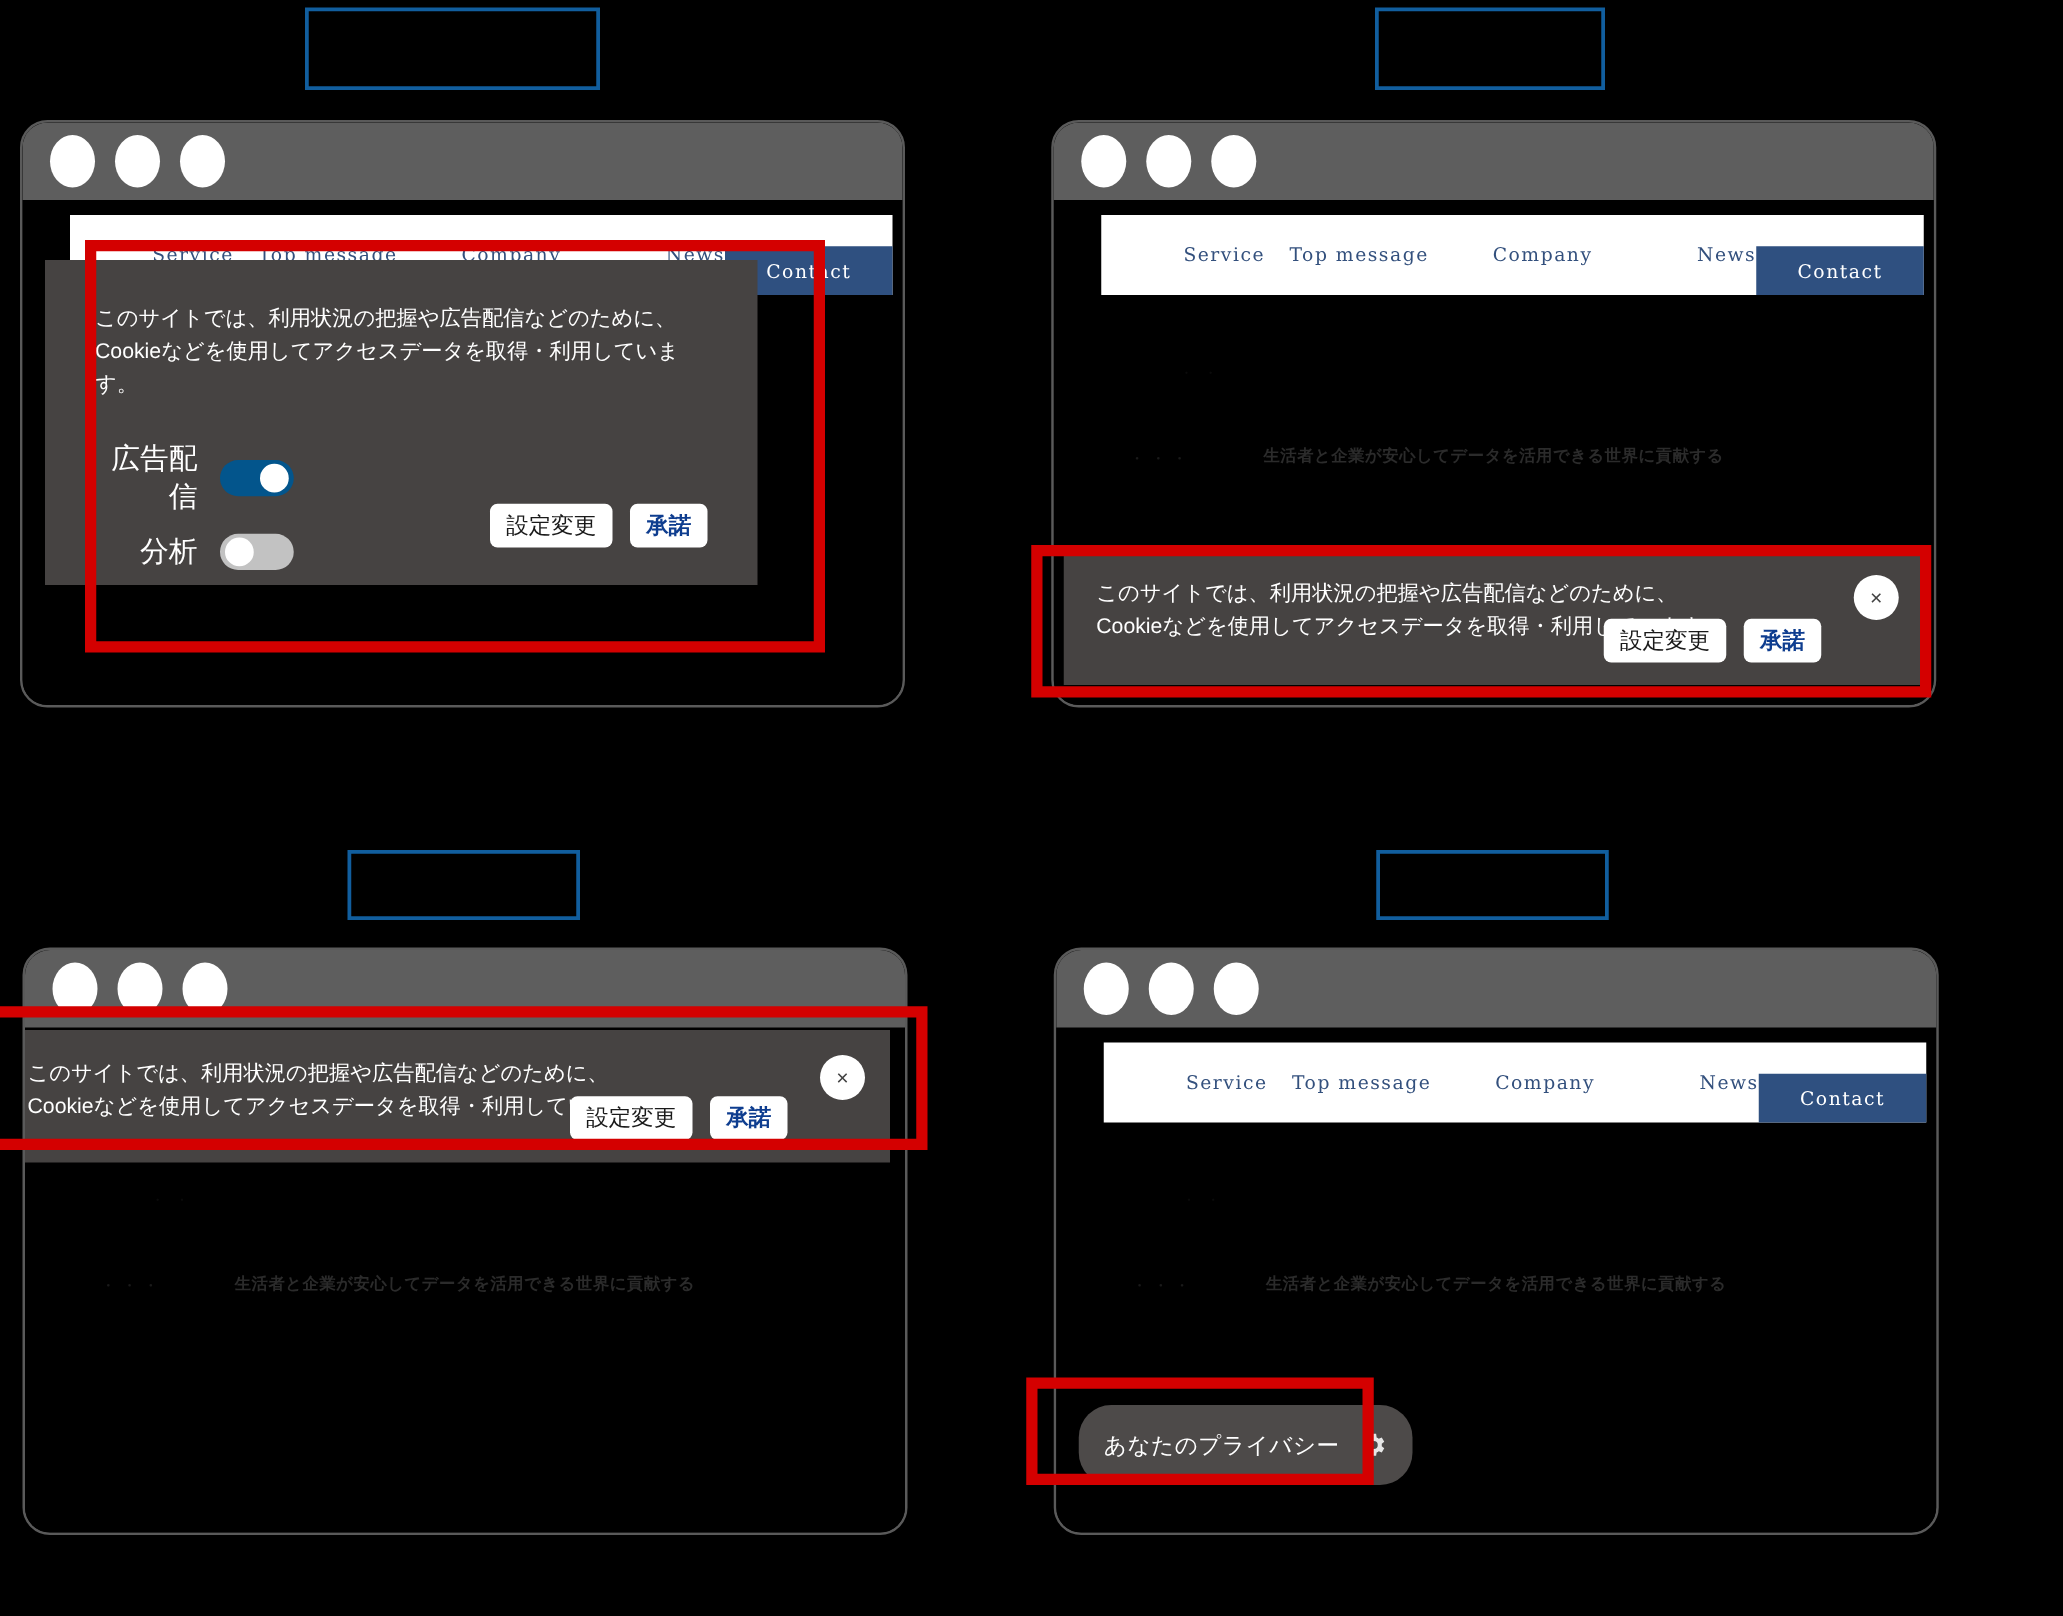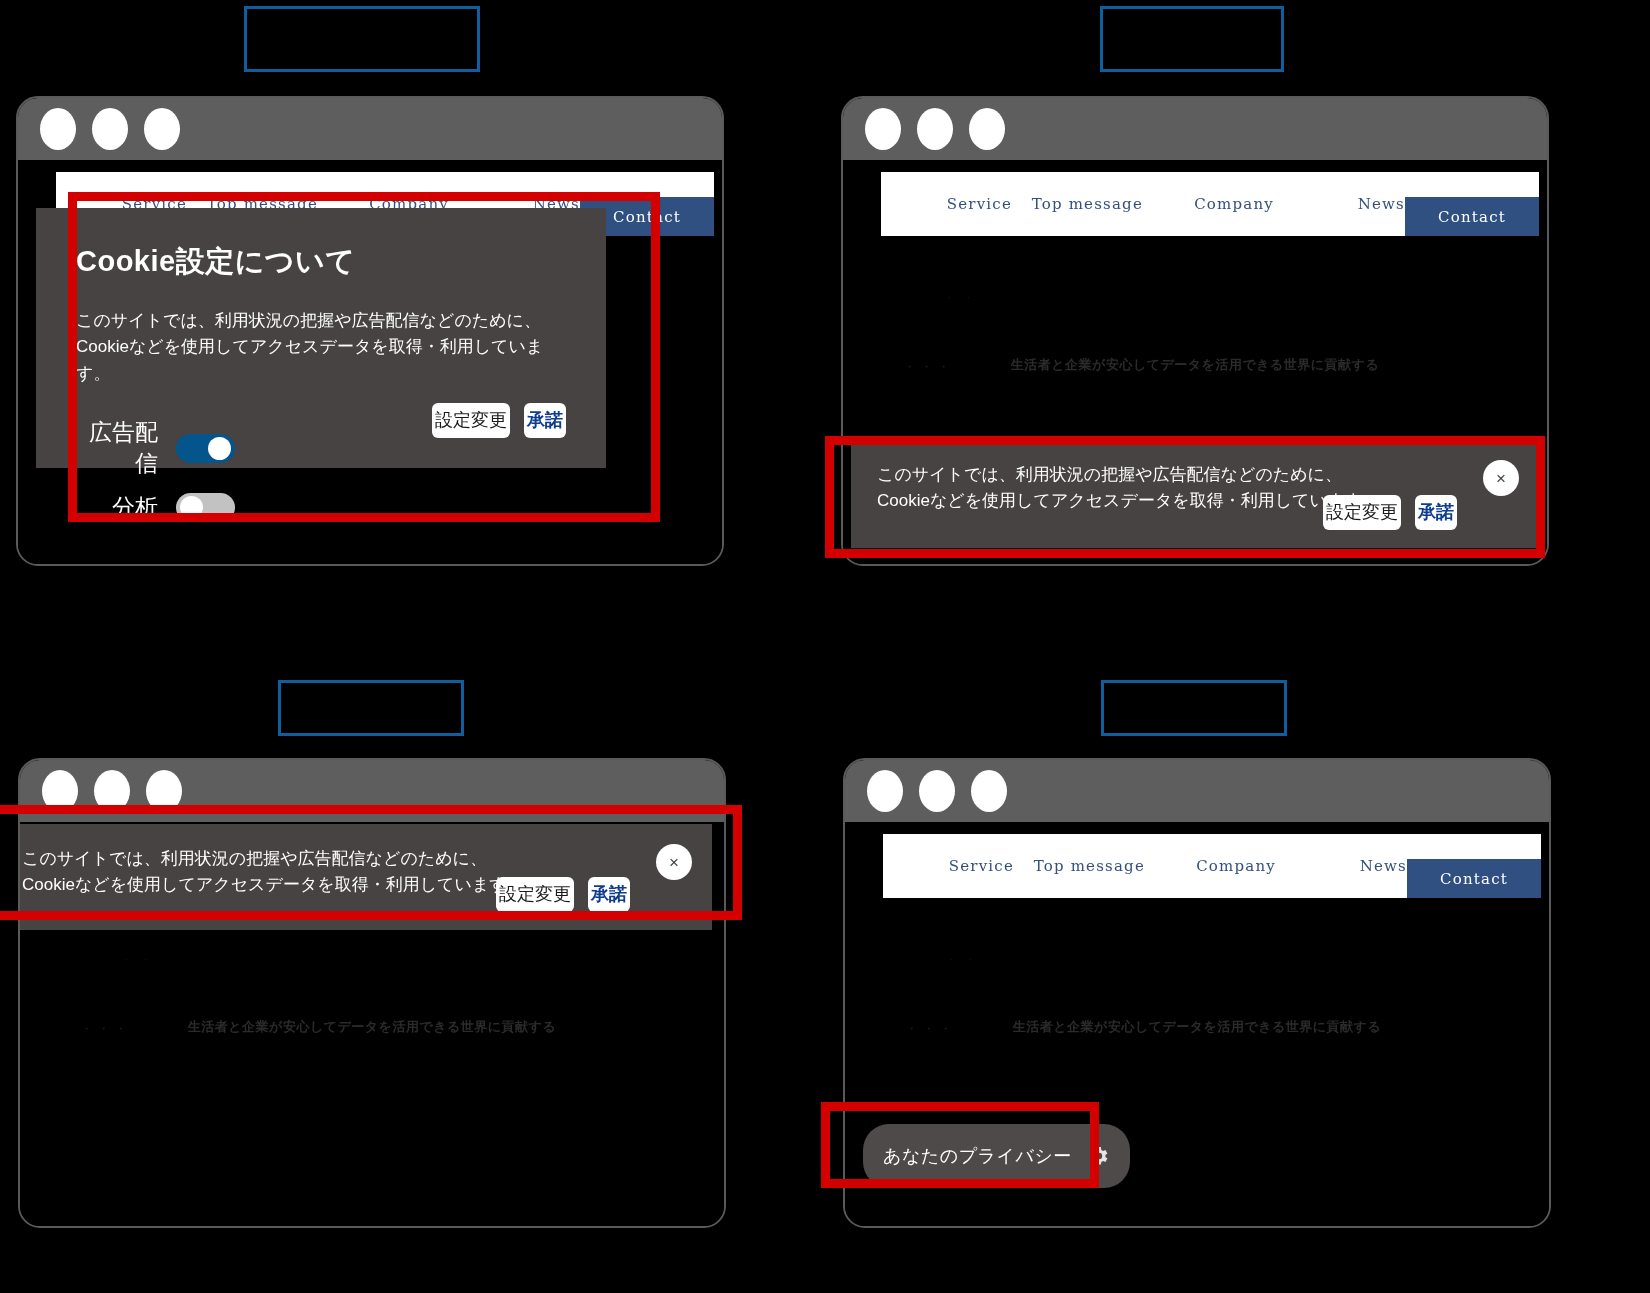--- a/index.html
+++ b/index.html
@@ -181,21 +181,21 @@
     display: flex;
     gap: 14px;
     align-items: center;
   }
 
   
   .btn {
     background: #fff;
     border-radius: 6px;
     font-size: 18px;
-    padding: 7px 3px;
+    padding: 7px 13px;
     white-space: nowrap;
     line-height: 1.15;
   }
   .btn.secondary { color: #1a1a1a; font-weight: normal; }
   .btn.primary   { color: #0e3d8f; font-weight: bold; }
 
   
   .banner {
     position: absolute;
     background: #464342;
@@ -274,21 +274,20 @@
             <span>Company</span>
             <span>News</span>
           </div>
           <div class="contact">Contact</div>
         </div>
 
         <div class="hero-tag">・ ・</div>
         <div class="hero-dots">・・・</div>
 
         <div class="modal" style="left:18px;top:48px;width:570px;height:260px;">
-          <h2>Cookie設定について</h2>
           <div class="body">このサイトでは、利用状況の把握や広告配信などのために、
 Cookieなどを使用してアクセスデータを取得・利用しています。</div>
 
           <div class="toggles">
             <div class="toggle-row">
               <span class="tlabel">広告配信</span>
               <span class="switch on">
                 <span class="knob"></span>
               </span>
             </div>

